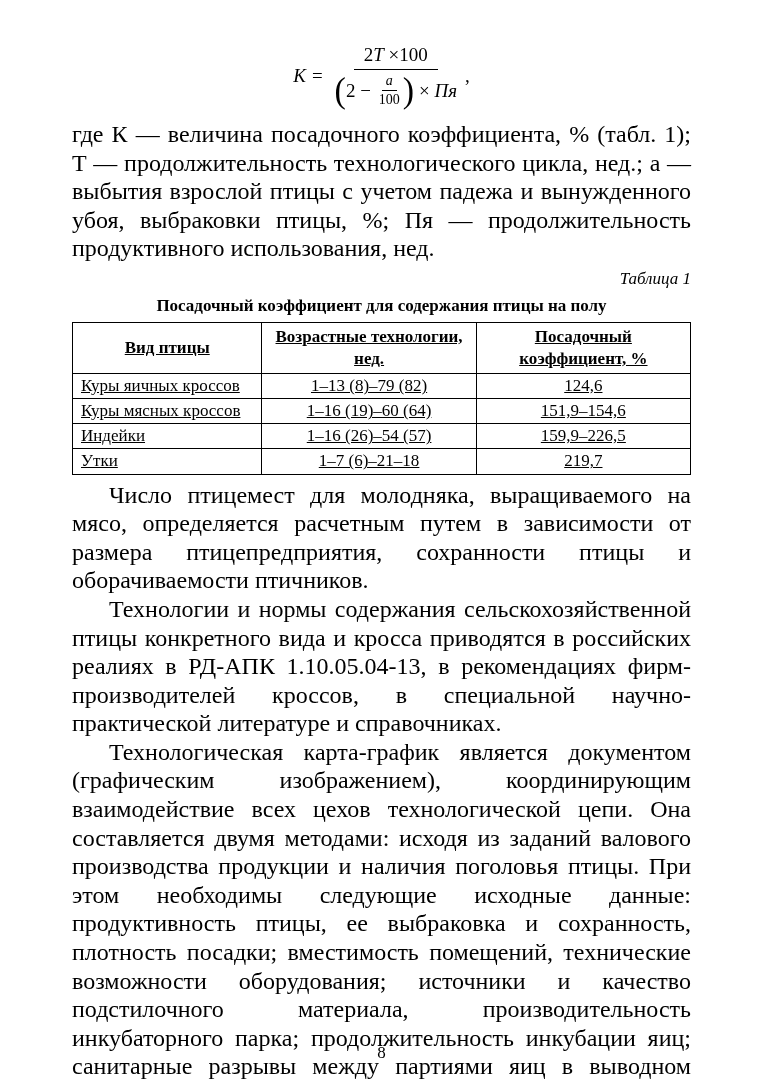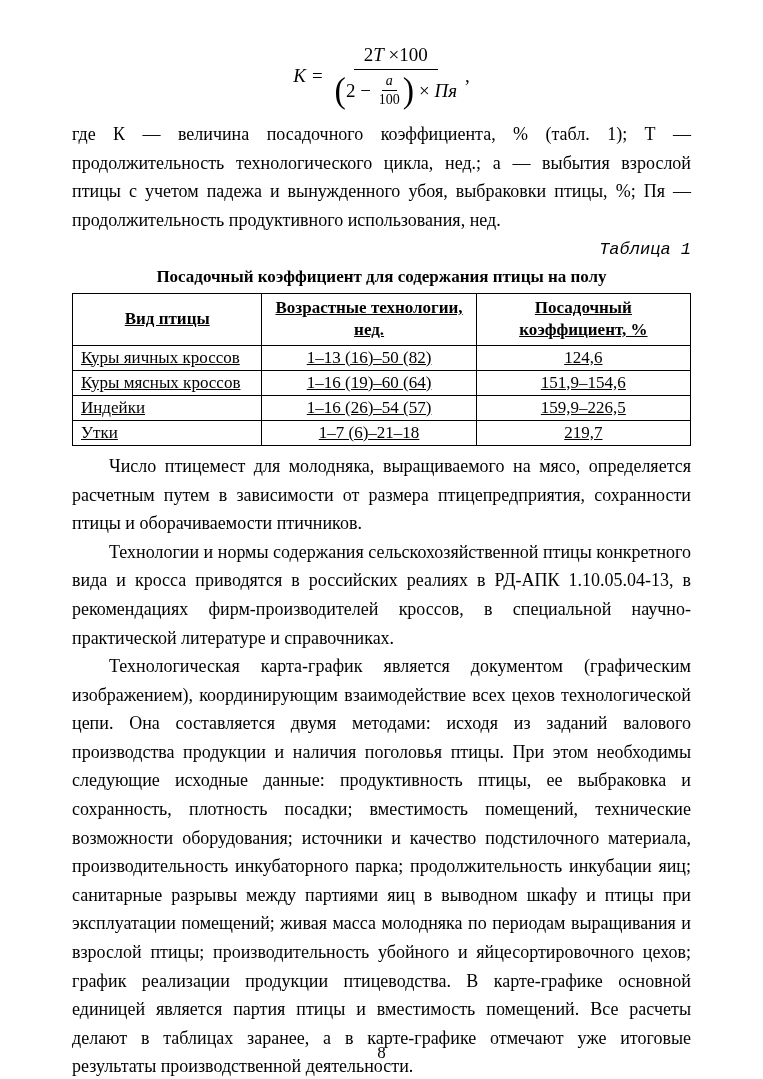--- a/index.html
+++ b/index.html
@@ -33,33 +33,32 @@
   }
   .frac .den { padding: 3px 4px 0 4px; display: flex; align-items: center; }
   .frac-small { display: inline-flex; flex-direction: column; align-items: center; font-size: 14px; margin: 0 3px; }
   .frac-small .snum { border-bottom: 1px solid #000; padding: 0 4px 1px 4px; }
   .frac-small .sden { padding-top: 1px; }
   .bigparen { font-style: normal; font-size: 34px; font-weight: 400; line-height: 0.9; transform: scaleY(1.05); }
   .formula-comma { font-style: normal; margin-left: 4px; align-self: center; }
   
   p.body-par {
     margin: 0;
-    font-size: 18px;
+    font-size: 24px;
     line-height: 28.6px;
     text-align: justify;
   }
   p.indent { text-indent: 37px; }
   
   .tbl-caption {
     text-align: right;
     font-style: italic;
     font-size: 17px;
     line-height: 24px;
     margin-top: 4px;
-    font-family: Liberation Mono, monospace;
   }
   .tbl-title {
     text-align: center;
     font-weight: bold;
     font-size: 17px;
     line-height: 22px;
     margin: 4px 0 5px 0;
   }
   table.coef {
     width: 100%;
@@ -130,21 +129,21 @@
     <thead>
       <tr>
         <th>Вид птицы</th>
         <th class="w1">Возрастные технологии, нед.</th>
         <th class="w1">Посадочный коэффициент, %</th>
       </tr>
     </thead>
     <tbody id="tbl-body">
         <tr>
           <td class="c0">Куры яичных кроссов</td>
-          <td class="center">1–13 (16)–50 (82)</td>
+          <td class="center">1–13 (8)–79 (82)</td>
           <td class="center">124,6</td>
         </tr>
         <tr>
           <td class="c0">Куры мясных кроссов</td>
           <td class="center">1–16 (19)–60 (64)</td>
           <td class="center">151,9–154,6</td>
         </tr>
         <tr>
           <td class="c0">Индейки</td>
           <td class="center">1–16 (26)–54 (57)</td>

